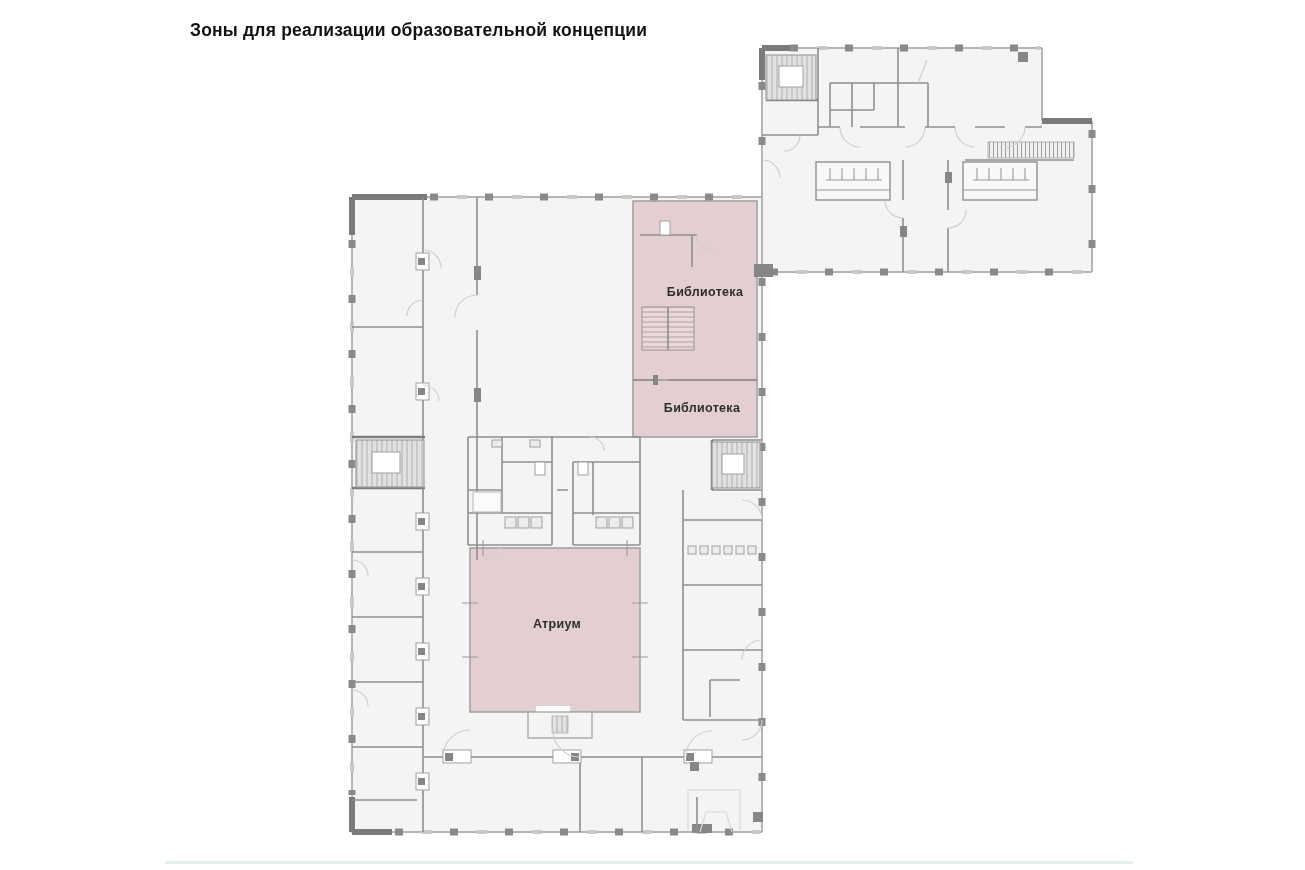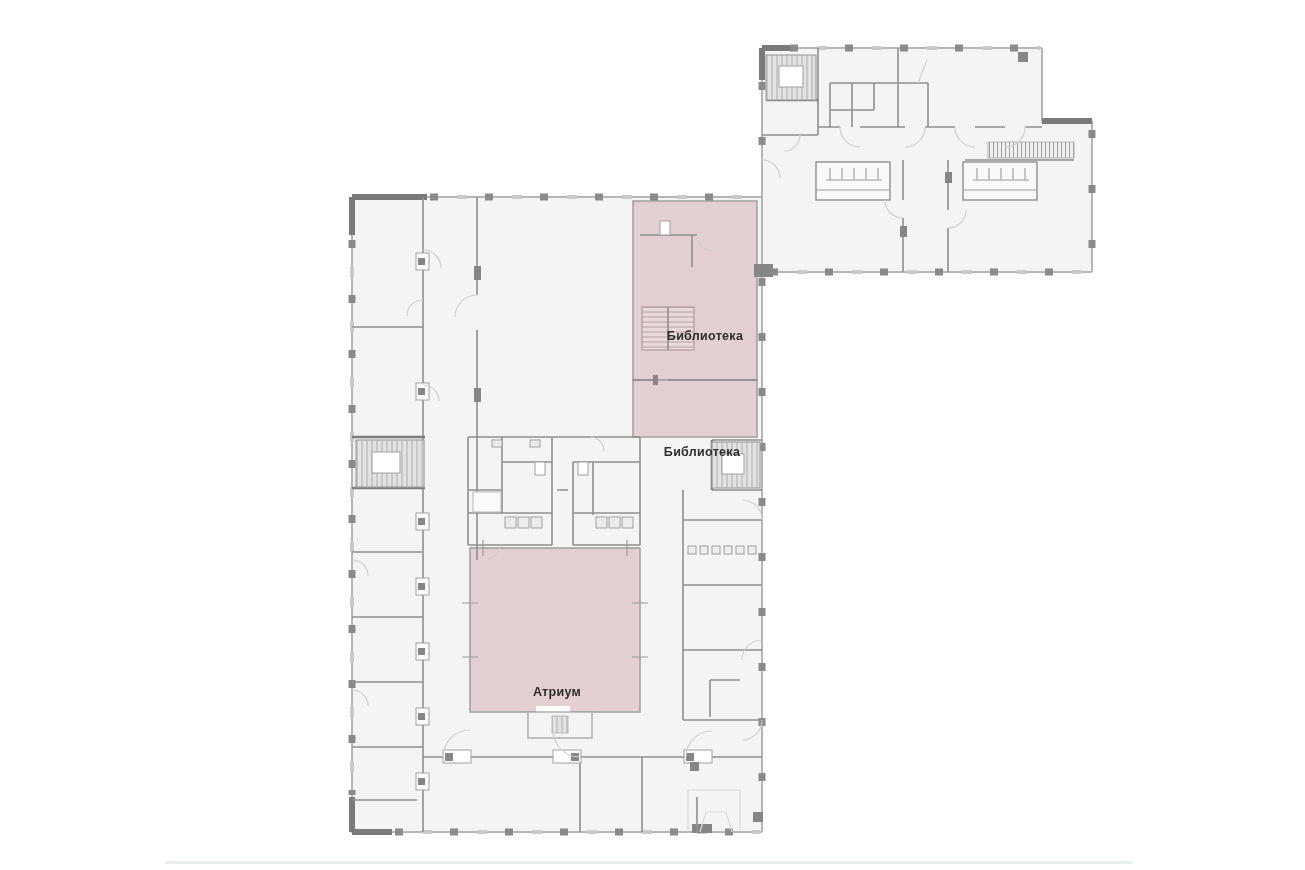--- a/index.html
+++ b/index.html
@@ -7,24 +7,24 @@
     --floor:#f4f4f4; --stair-fill:#e2e2e2; --title-text:#111111; --label-text:#2e2e2e;
     --divider:#e7efed;
   }
   html,body{margin:0;padding:0;background:#ffffff;}
   .page{position:relative;width:1305px;height:870px;background:#ffffff;overflow:hidden;
         font-family:"Liberation Sans", sans-serif;}
   .title{position:absolute;left:190px;top:20px;font-size:17.5px;font-weight:bold;
          color:var(--title-text);letter-spacing:0.2px;}
   .plan-svg{position:absolute;left:0;top:0;}
   .zone-label{position:absolute;transform:translate(-50%,-50%);font-size:12.5px;
-              font-weight:bold;color:var(--label-text);letter-spacing:0.3px;white-space:nowrap;margin-top:44px;}
+              font-weight:bold;color:var(--label-text);letter-spacing:0.3px;white-space:nowrap;}
   .lbl-library{left:705px;top:292px;}
   .lbl-recreation{left:702px;top:408px;}
-  .lbl-atrium{left:557px;top:648px;}
+  .lbl-atrium{left:557px;top:624px;}
   .divider{position:absolute;left:165px;top:861px;width:968px;height:3px;
            background:var(--divider);border-radius:2px;}
   
   .floor{fill:var(--floor);}
   .zone{fill:var(--zone-fill);stroke:var(--zone-border);stroke-width:1.5;}
   .ext{stroke:#b5b5b5;stroke-width:2;fill:none;}
   .marks{stroke:var(--wall);stroke-width:7;stroke-dasharray:8 47;fill:none;}
   .wmarks{stroke:#c9c9c9;stroke-width:4;stroke-dasharray:10 45;stroke-dashoffset:-27;fill:none;}
   .w{stroke:#8f8f8f;stroke-width:1.6;fill:none;}
   .w1{stroke:#9a9a9a;stroke-width:1.1;fill:none;}
@@ -36,20 +36,21 @@
   .fix{fill:#ececec;stroke:#9f9f9f;stroke-width:1;}
   .tbl{fill:#f8f8f8;stroke:#8f8f8f;stroke-width:1.4;}
   .lt{stroke:#d8d8d8;stroke-width:1.2;fill:none;}
   .stair{fill:url(#hatchV);stroke:#9f9f9f;stroke-width:1.2;}
 </style>
 </head>
 <body>
 
 <div class="page">
 
+  <div class="title">Зоны для реализации образовательной концепции</div>
 
   <svg class="plan-svg" width="1305" height="870" viewBox="0 0 1305 870">
     <defs>
       <pattern id="hatchV" width="5" height="5" patternUnits="userSpaceOnUse">
         <rect width="5" height="5" fill="#e2e2e2"></rect>
         <line x1="2" y1="0" x2="2" y2="5" stroke="#b3b3b3" stroke-width="1.1"></line>
       </pattern>
       <pattern id="hatchP" width="5" height="5" patternUnits="userSpaceOnUse">
         <rect width="5" height="5" fill="#ead9db"></rect>
         <line x1="0" y1="2" x2="5" y2="2" stroke="#b59fa3" stroke-width="1"></line>

